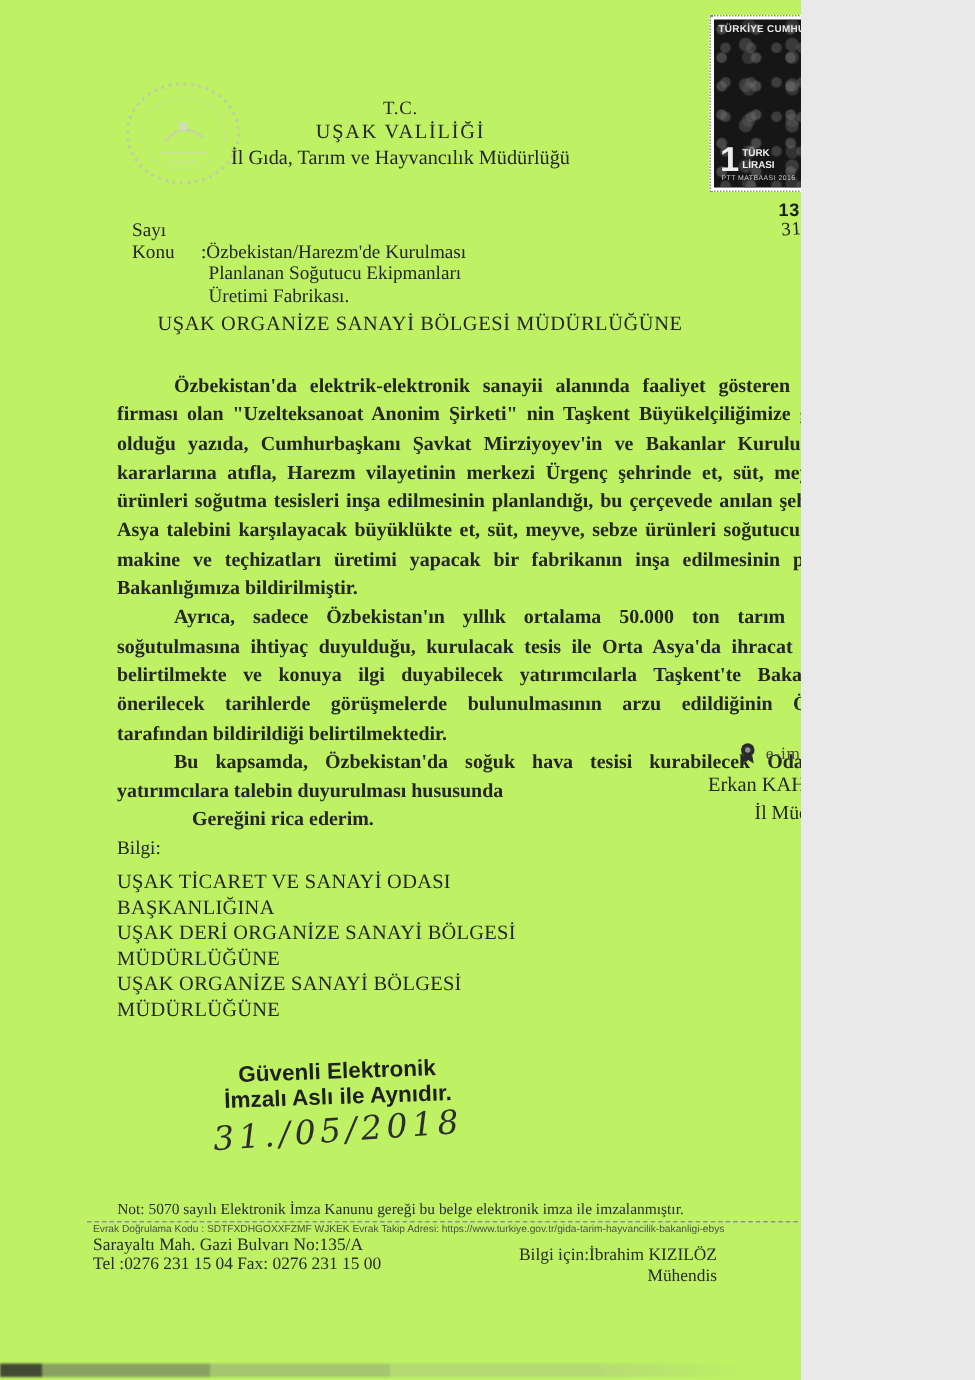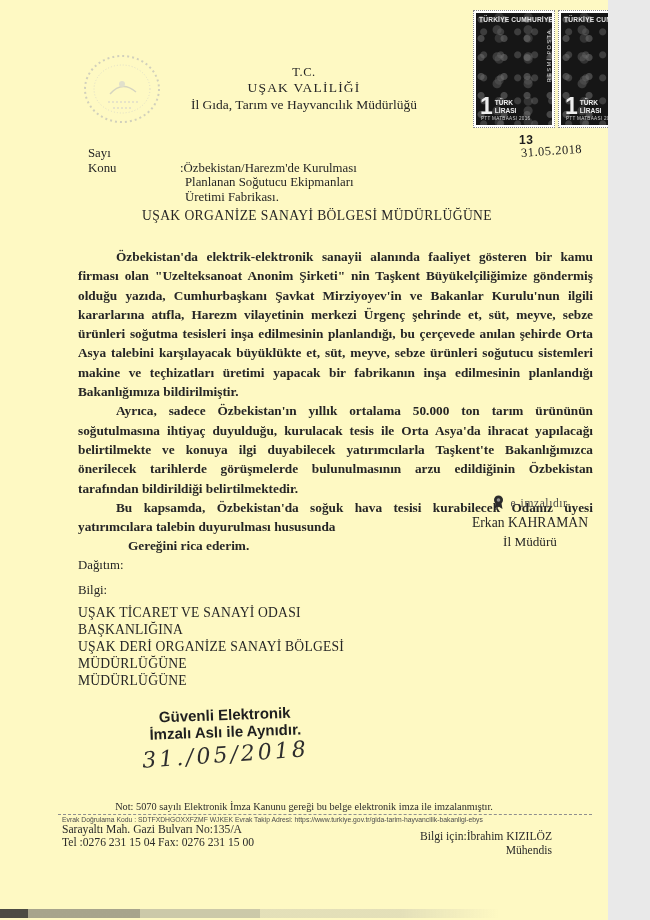--- a/index.html
+++ b/index.html
@@ -1,18 +1,18 @@
 <!DOCTYPE html>
 <html><head>
 <meta charset="utf-8">
 <style>
   html,body{margin:0;padding:0;}
   body{width:650px;height:920px;background:#e9e9e9;}
   .page{
-    position:relative;width:608px;height:920px;background:#fef9c3;overflow:hidden;
+    position:relative;width:534px;height:920px;background:#bef264;overflow:hidden;
     font-family:"Liberation Serif",serif;color:#262626;
   }
   
   .emblem{position:absolute;left:80px;top:52px;width:84px;height:78px;opacity:.75;}
   
   .header{position:absolute;top:66px;left:0;width:100%;text-align:center;line-height:1.1;}
   .header .tc{font-size:12.5px;letter-spacing:.5px;}
   .header .org{font-size:13.5px;letter-spacing:1.2px;margin-top:1px;text-align:center;}
   .header .dept{font-size:13.5px;margin-top:2px;}
   
@@ -37,21 +37,21 @@
   .stamp .printer{position:absolute;left:5px;bottom:4px;font-family:"Liberation Sans",sans-serif;
     font-size:4.6px;color:#cfcfcf;letter-spacing:.3px;white-space:nowrap;}
   
   .postmark-svg{position:absolute;left:468px;top:96px;z-index:1;}
   .postmark-no{position:absolute;left:519px;top:133px;z-index:2;font-family:"Liberation Sans",sans-serif;
     font-weight:bold;font-size:12px;letter-spacing:.5px;color:#1d1d1d;}
   .postmark-date{position:absolute;left:521px;top:146px;z-index:2;font-size:12.5px;color:#222;
     transform:rotate(-4deg);transform-origin:left center;letter-spacing:.5px;}
   
   .meta{position:absolute;left:88px;top:146px;font-size:12.8px;line-height:14.6px;}
-  .meta .row{display:flex;gap:46px;}
+  .meta .row{display:flex;}
   .meta .lbl{width:46px;flex:none;}
   .meta .konu-cont{padding-left:5px;}
   
   .recipient{position:absolute;top:208px;left:0;width:100%;text-align:center;
     font-size:13.6px;letter-spacing:.4px;margin-left:13px;}
   
   .letter-body{position:absolute;left:78px;top:247px;width:515px;
     font-size:13.3px;line-height:19.3px;text-align:justify;}
   .letter-body p{margin:0;text-indent:38px;font-weight:bold;}
   .letter-body p.closing{text-indent:50px;text-align:left;}
@@ -170,26 +170,26 @@
         <circle cx="6.5" cy="5" r="1.8" fill="#909090"></circle>
         <path d="M3.5 8.5 L2.5 14 L6.5 11.5 L10.5 14 L9.5 8.5 Z" fill="#2a2a2a"></path>
       </svg>
       <span>e-imzalıdır</span>
     </div>
     <div class="name">Erkan KAHRAMAN</div>
     <div class="title">İl Müdürü</div>
   </div>
 
   <div class="distribution">
-    <div class="dagitim">Dağıtım:</div>
     <div class="bilgi">Bilgi:</div>
     <div class="item">UŞAK TİCARET VE SANAYİ ODASI</div>
     <div class="item">BAŞKANLIĞINA</div>
     <div class="item">UŞAK DERİ ORGANİZE SANAYİ BÖLGESİ</div>
     <div class="item">MÜDÜRLÜĞÜNE</div>
+    <div class="item">UŞAK ORGANİZE SANAYİ BÖLGESİ</div>
     <div class="item">MÜDÜRLÜĞÜNE</div>
   </div>
 
   <div class="ver-stamp">
     <div>Güvenli Elektronik</div>
     <div>İmzalı Aslı ile Aynıdır.</div>
   </div>
   <div class="handwriting">31./05/2018</div>
 
   <div class="footer-note">Not: 5070 sayılı Elektronik İmza Kanunu gereği bu belge elektronik imza ile imzalanmıştır.</div>

